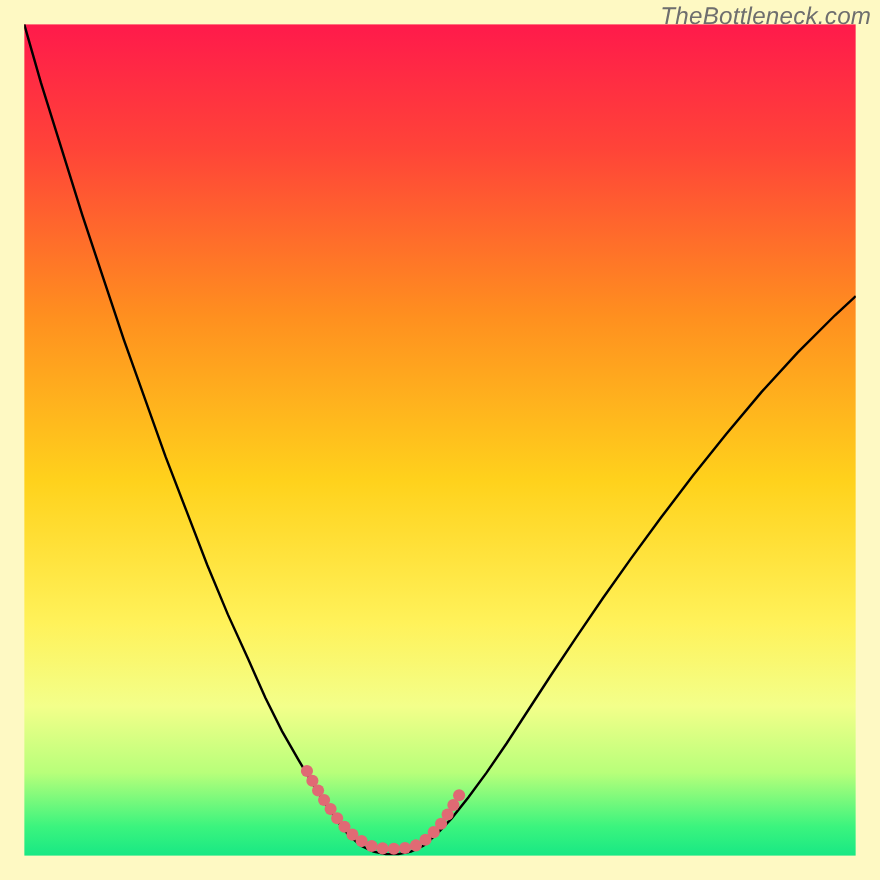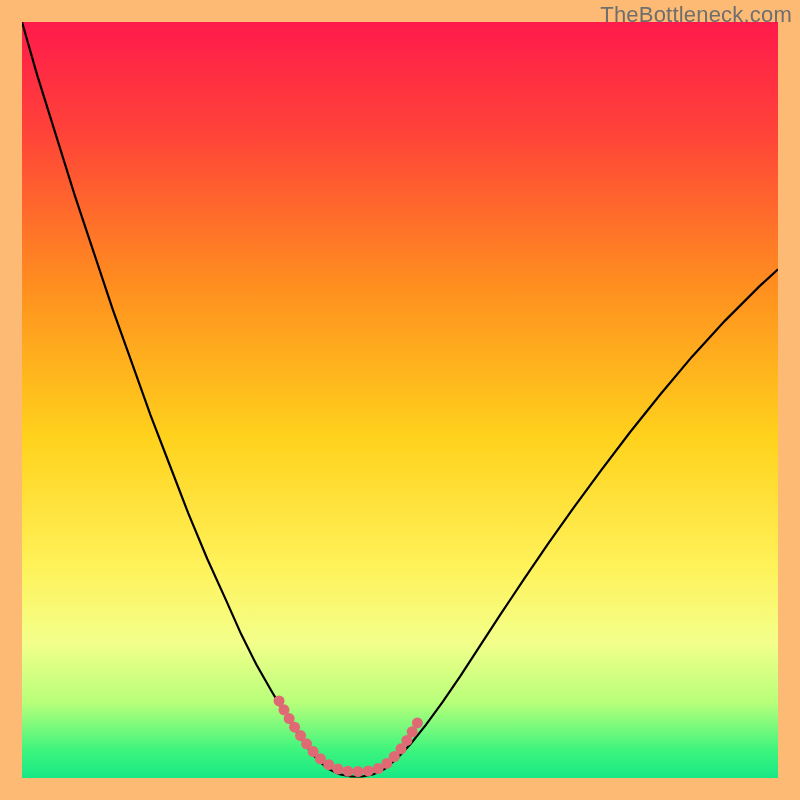--- a/index.html
+++ b/index.html
@@ -8,21 +8,22 @@
     background: #000;
     width: 800px;
     height: 800px;
     overflow: hidden;
     font-family: Arial, Helvetica, sans-serif;
   }
   .frame {
     position: relative;
     width: 800px;
     height: 800px;
-    background: #fdba74;
+    background: #fef9c3;
+    font-style: italic;
   }
   .plot-area {
     position: absolute;
     left: 22px;
     top: 22px;
     width: 756px;
     height: 756px;
   }
   .watermark {
     position: absolute;

